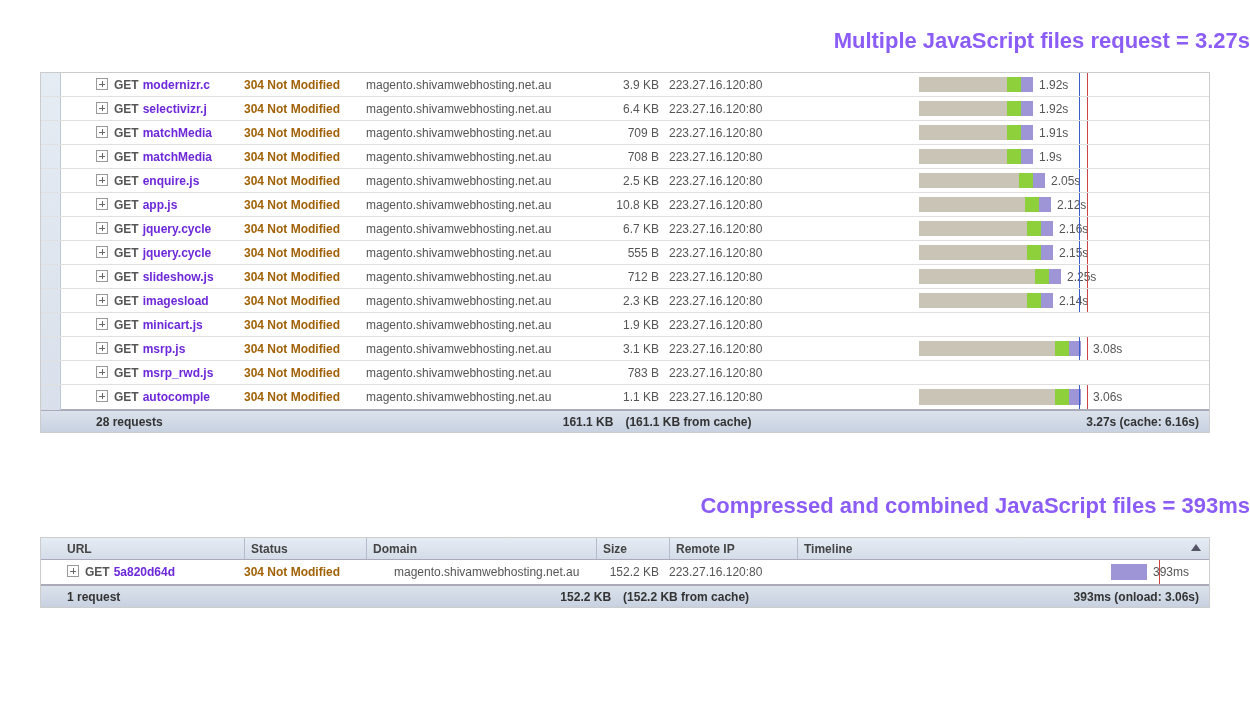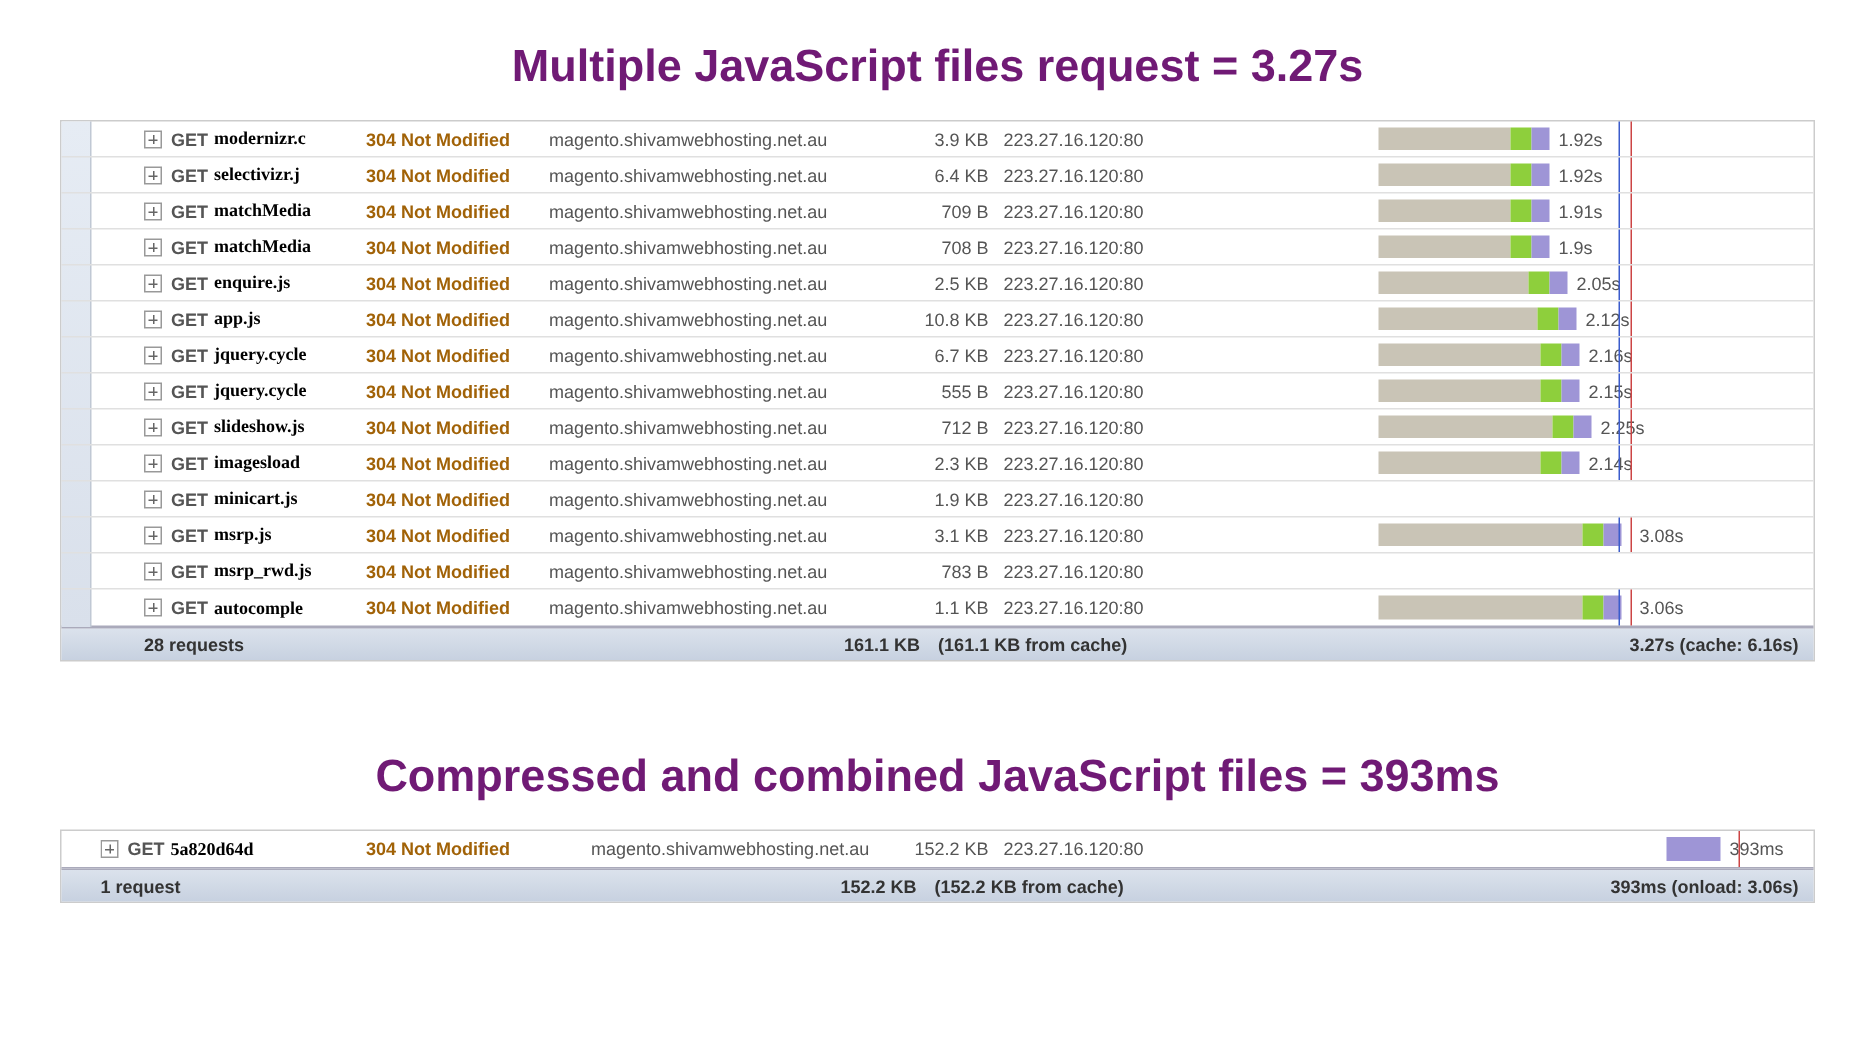--- a/index.html
+++ b/index.html
@@ -6,24 +6,24 @@
   body {
     background: #fff;
     font-family: "Segoe UI", Tahoma, Arial, sans-serif;
     font-size: 12px;
     color: #333;
     width: 1250px;
     height: 703px;
     position: relative;
   }
   .title {
-    font-size: 30px;
+    font-size: 22px;
     font-weight: bold;
-    color: #701a75;
-    text-align: center;
+    color: #8b5cf6;
+    text-align: right;
     margin: 28px 0 18px 0;
   }
   .panel {
     margin: 0 40px 0 40px;
     border: 1px solid #ccc;
     background: #fff;
   }
   .rows {
     border-bottom: 1px solid #aab;
   }
@@ -43,23 +43,23 @@
     border: 1px solid #999;
     margin-right: 6px;
     position: relative;
     flex: none;
   }
   .expander::before, .expander::after {
     content: ""; position: absolute; background: #666;
   }
   .expander::before { left: 2px; right: 2px; top: 5px; height: 1px; }
   .expander::after  { top: 2px; bottom: 2px; left: 5px; width: 1px; }
-  .method-col { width: 148px; display:flex; align-items:center; overflow:hidden; white-space:nowrap; }
+  .method-col { width: 148px; display:flex; align-items:flex-start; overflow:hidden; white-space:nowrap; }
   .method { color: #555; font-weight: bold; margin-right: 4px; }
-  .file   { color: #000000; font-weight: bold; font-family: Liberation Serif, serif; }
+  .file   { color: #6d28d9; font-weight: bold; }
   .status-col { width: 122px; color: #a16207; font-weight: bold; }
   .domain-col { width: 245px; color: #555; }
   .size-col   { width: 58px; text-align: right; color: #555; padding-right: 10px;}
   .ip-col     { width: 250px; color: #555; }
   .timeline-col { flex: 1; position: relative; height: 100%; }
   .bar-wrap {
     position: absolute; top: 4px; bottom: 4px;
     display: flex; align-items: stretch;
   }
   .bar-seg { height: 100%; }
@@ -416,20 +416,31 @@
       <span class="total-size">161.1 KB</span>
       <span class="cache">(161.1 KB from cache)</span>
     </div>
     <div class="right">3.27s (cache: 6.16s)</div>
   </div>
 </div>
 
 <div class="title" style="margin-top:60px">Compressed and combined JavaScript files = 393ms</div>
 
 <div class="panel panel2">
+  <div class="header-row">
+    <div class="hdr-url">URL</div>
+    <div class="hdr-status">Status</div>
+    <div class="hdr-domain">Domain</div>
+    <div class="hdr-size">Size</div>
+    <div class="hdr-ip">Remote IP</div>
+    <div class="hdr-timeline">
+        <span>Timeline</span>
+        <span class="sort-arrow"></span>
+      </div>
+  </div>
   <div class="rows" id="rows2">
       <div class="row" style="padding-left: 26px;">
         <div class="method-col">
           <span class="expander"></span>
           <span class="method">GET</span>
           <span class="file">5a820d64d</span>
         </div>
         <div class="status-col">304 Not Modified</div>
         <div class="domain-col">magento.shivamwebhosting.net.au</div>
         <div class="size-col">152.2 KB</div>

